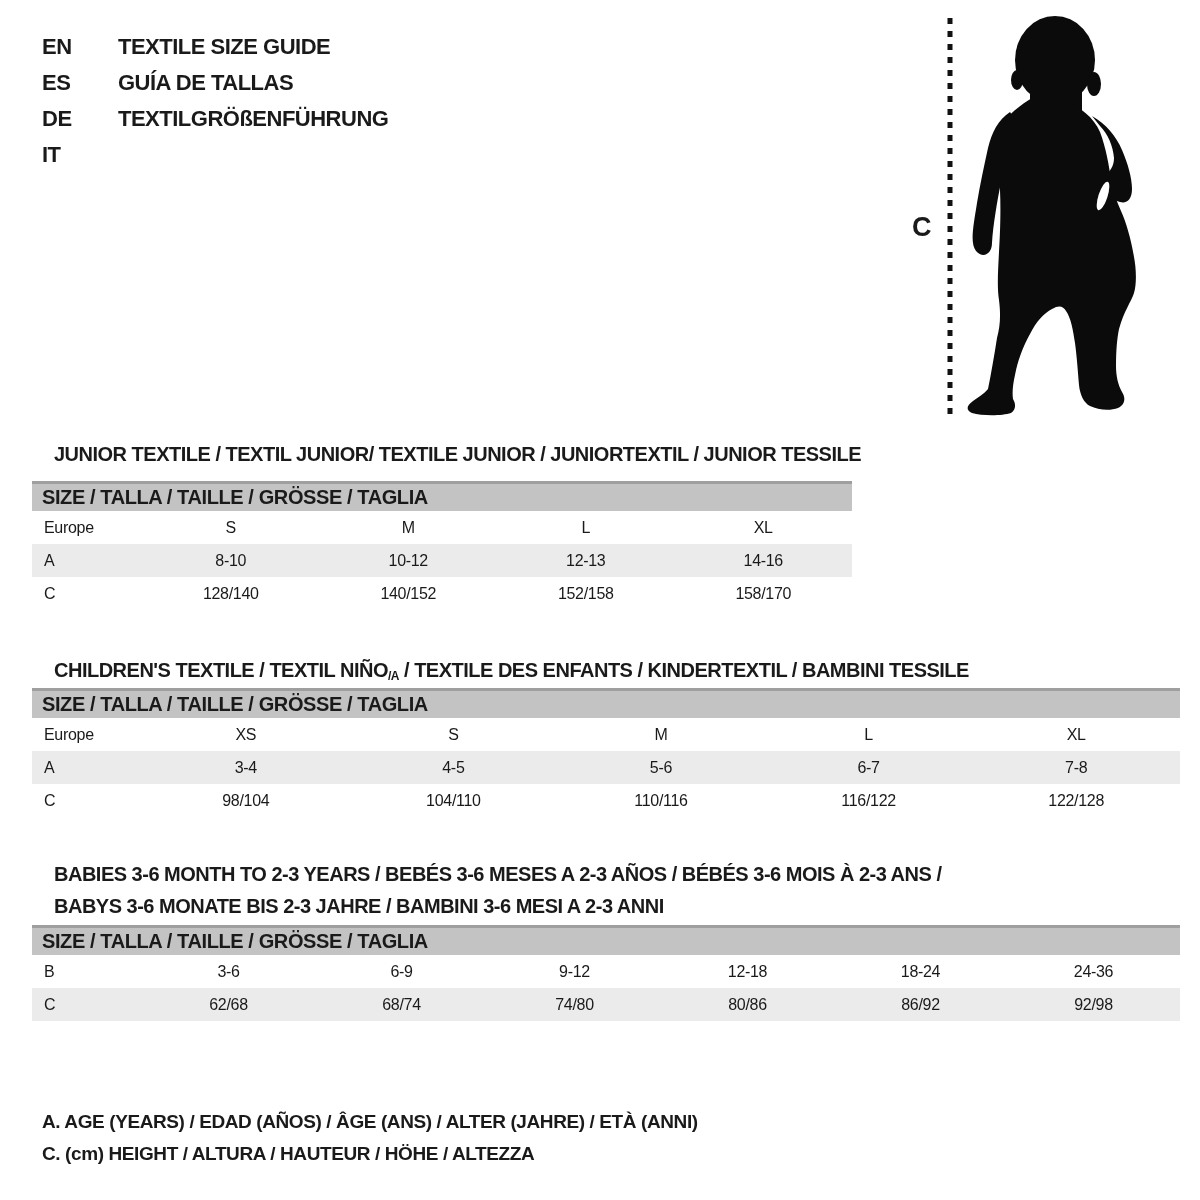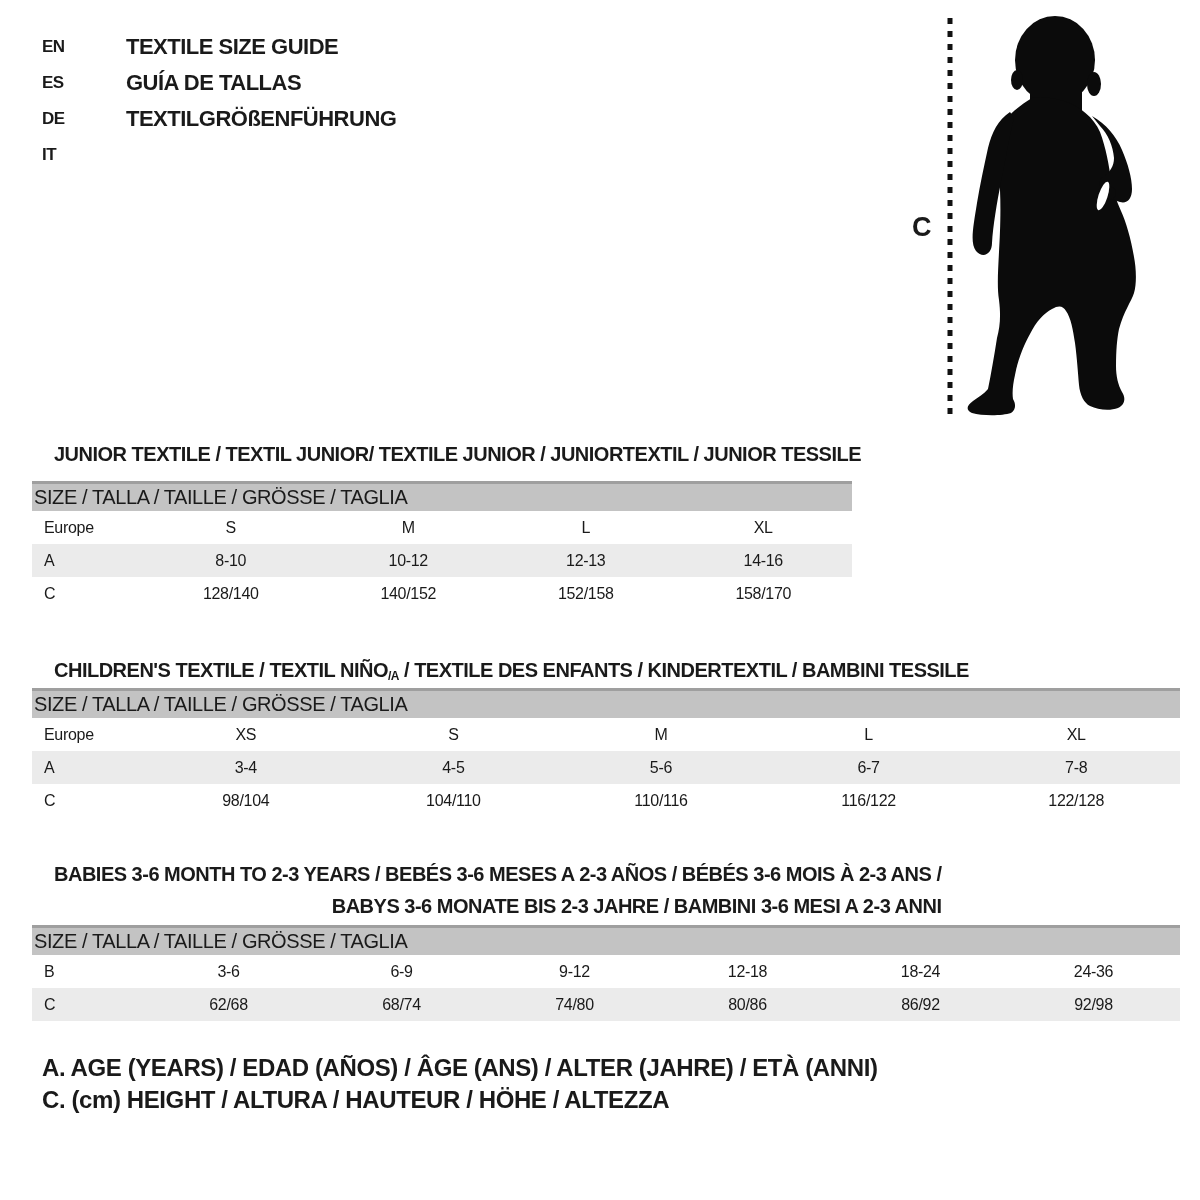--- a/index.html
+++ b/index.html
@@ -7,51 +7,51 @@
     width: 1200px; height: 1200px;
     background: #ffffff;
     font-family: "Liberation Sans", "DejaVu Sans", sans-serif;
     color: #1a1a1a;
   }
   .page { position: relative; width: 1200px; height: 1200px; overflow: hidden; background: #fff; }
 
   
   .lang-block { position: absolute; left: 42px; top: 29px; }
   .lang-row { display: flex; height: 36px; align-items: center; }
-  .lang-code { width: 76px; font-weight: 700; font-size: 17px; letter-spacing: -0.5px; }
-  .lang-title { font-weight: 700; font-size: 22px; letter-spacing: -0.5px; white-space: nowrap; margin-left: 8px; }
+  .lang-code { width: 76px; font-weight: 700; font-size: 22px; letter-spacing: -0.5px; }
+  .lang-title { font-weight: 700; font-size: 22px; letter-spacing: -0.5px; white-space: nowrap; }
 
   
   .figure { position: absolute; left: 900px; top: 0; width: 300px; height: 430px; }
   .figure svg { position: absolute; left: 0; top: 0; }
   .figure-label { position: absolute; left: 12px; top: 212px; font-weight: 700; font-size: 27px; }
 
   
   .section-title { position: absolute; left: 42px; margin: 12px; font-size: 20px; font-weight: 700;
                    letter-spacing: -0.5px; white-space: nowrap; line-height: 28px; }
   #junior-title   { top: 428px; }
   #children-title { top: 644px; }
-  #babies-title   { top: 846px; line-height: 32px; text-align: right; }
+  #babies-title   { top: 846px; line-height: 32px; }
   .sub { font-size: 12px; font-weight: 700; vertical-align: -3px; }
 
   
   .size-table { position: absolute; left: 32px; }
   #junior-table   { top: 481px; width: 820px; }
   #children-table { top: 688px; width: 1148px; }
   #babies-table   { top: 925px; width: 1148px; }
   .t-header { height: 27px; line-height: 27px; background: #c3c3c3; border-top: 3px solid #9f9f9f;
-              font-weight: 400; font-size: 20px; letter-spacing: -0.4px; padding-left: 2px; }
+              font-weight: 700; font-size: 20px; letter-spacing: -0.4px; padding-left: 10px; }
   .t-row { display: flex; height: 33px; align-items: center; font-size: 16px; font-weight: 400;
            letter-spacing: -0.3px; }
   .t-row.shaded { background: #ebebeb; }
   .t-label { width: 110px; padding-left: 12px; box-sizing: border-box; }
   .t-cell { flex: 1; text-align: center; }
 
   
-  .legend { position: absolute; left: 42px; top: 1052px; font-size: 24px; font-weight: 700;
+  .legend { position: absolute; left: 42px; top: 1106px; font-size: 19px; font-weight: 700;
             letter-spacing: -0.4px; line-height: 32px; white-space: nowrap; }
 </style>
 </head>
 <body>
 
 <div class="page">
 
   <div class="lang-block">
     <div class="lang-row">
       <span class="lang-code">EN</span>

